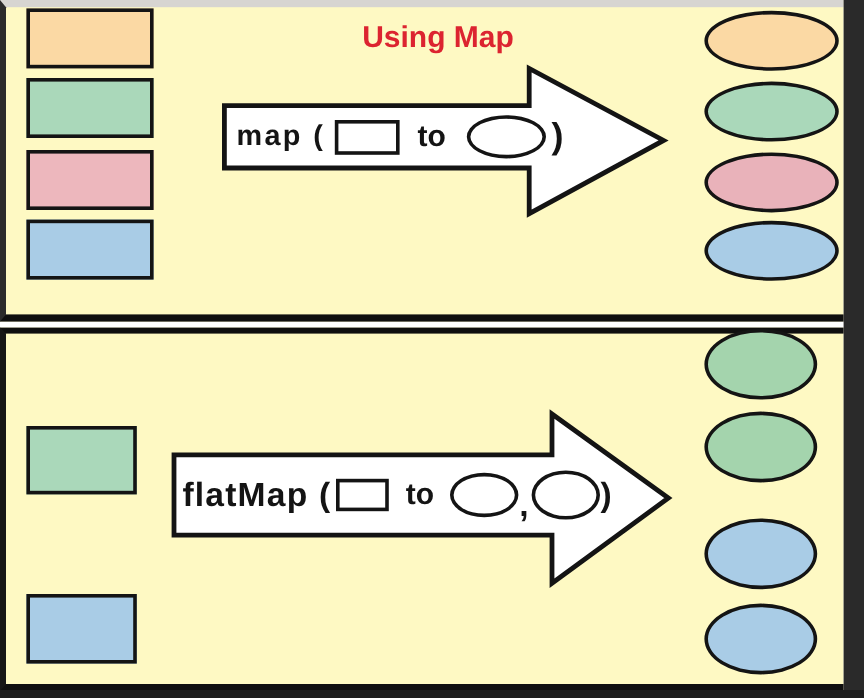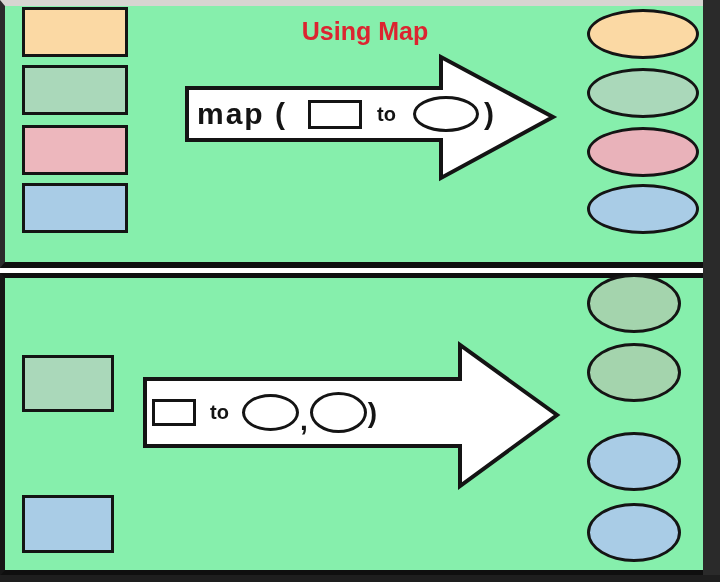--- a/index.html
+++ b/index.html
@@ -3,21 +3,21 @@
 <meta charset="utf-8">
 <style>
   html,body { margin:0; padding:0; }
   body {
     width:720px; height:582px; position:relative; overflow:hidden;
     background:#ffffff; font-family:"Liberation Sans", sans-serif;
   }
   .frame-right  { position:absolute; left:703px; top:0; width:17px; height:582px; background:#2a2a2a; }
   .frame-bottom { position:absolute; left:0; top:575px; width:720px; height:7px; background:#1e1e1e; }
 
-  .panel { position:absolute; left:0; width:703px; background:#86efac; box-sizing:border-box; }
+  .panel { position:absolute; left:0; width:703px; background:#fef9c3; box-sizing:border-box; }
   .panel-map {
     top:0; height:268px;
     border-top:6px solid #d7d5d1; border-left:5px solid #2b2b2b; border-bottom:6px solid #0f0f0f;
   }
   .panel-flatmap {
     top:273px; height:303px;
     border-top:5px solid #0f0f0f; border-left:5px solid #161616; border-bottom:6px solid #0f0f0f;
   }
 
   .title { position:absolute; font-weight:bold; font-size:25px; text-align:center; letter-spacing:0px; }
@@ -43,23 +43,23 @@
 
   .arrow-svg { position:absolute; }
   .map-arrow-svg     { left:175px; top:44px; }
   .flatmap-arrow-svg { left:135px; top:62px; }
 
   .arrow-label { position:absolute; display:flex; align-items:center; white-space:nowrap; color:#141414; }
   .map-label     { left:192px; top:82px;  width:340px; height:52px; }
   .flatmap-label { left:147px; top:101px; width:400px; height:67px; }
 
   .fn { font-weight:bold; }
-  .map-label .fn     { font-size:30px; letter-spacing:2px; margin-right:21px; }
+  .map-label .fn     { font-size:24px; letter-spacing:2px; margin-right:8px; }
   .flatmap-label .fn { font-size:28px; letter-spacing:1px; margin-right:4px; }
-  .to { font-weight:bold; font-size:20px; }
+  .to { font-weight:bold; font-size:25px; }
   .map-label .to     { margin-right:17px; }
   .flatmap-label .to { margin-right:13px; }
   .glyph-square { border:3px solid #141414; box-sizing:border-box; background:#fff; }
   .map-label .glyph-square     { width:54px; height:29px; margin-right:15px; }
   .flatmap-label .glyph-square { width:44px; height:27px; margin-right:14px; }
   .glyph-ellipse { border:3px solid #141414; border-radius:50%; box-sizing:border-box; background:#fff; }
   .map-label .glyph-ellipse { width:66px; height:36px; margin-right:5px; }
   .flatmap-label .el1 { width:57px; height:37px; margin-right:1px; }
   .flatmap-label .el2 { width:57px; height:41px; margin-right:1px; }
   .comma { font-weight:bold; font-size:28px; transform:translateY(8px); margin-right:2px; }
@@ -99,20 +99,21 @@
 <div class="panel panel-flatmap">
 
   <div class="shape f-in f-in1" style="background-color: rgb(170, 216, 186);"></div>
   <div class="shape f-in f-in2" style="background-color: rgb(169, 204, 230);"></div>
 
   <svg class="arrow-svg flatmap-arrow-svg" width="425" height="152" viewBox="0 0 425 152">
     <polygon points="5,39 320,39 320,5 417,75 320,146 320,106 5,106" fill="#ffffff" stroke="#141414" stroke-width="4" stroke-linejoin="miter"></polygon>
   </svg>
 
   <div class="arrow-label flatmap-label">
+    <span class="fn">flatMap (</span>
     <span class="glyph-square"></span>
     <span class="to">to</span>
     <span class="glyph-ellipse el1"></span>
     <span class="comma">,</span>
     <span class="glyph-ellipse el2"></span>
     <span class="close">)</span>
   </div>
 
   <div class="shape ellipse f-out f-out1" style="background-color: rgb(164, 212, 173);"></div>
   <div class="shape ellipse f-out f-out2" style="background-color: rgb(164, 212, 173);"></div>

